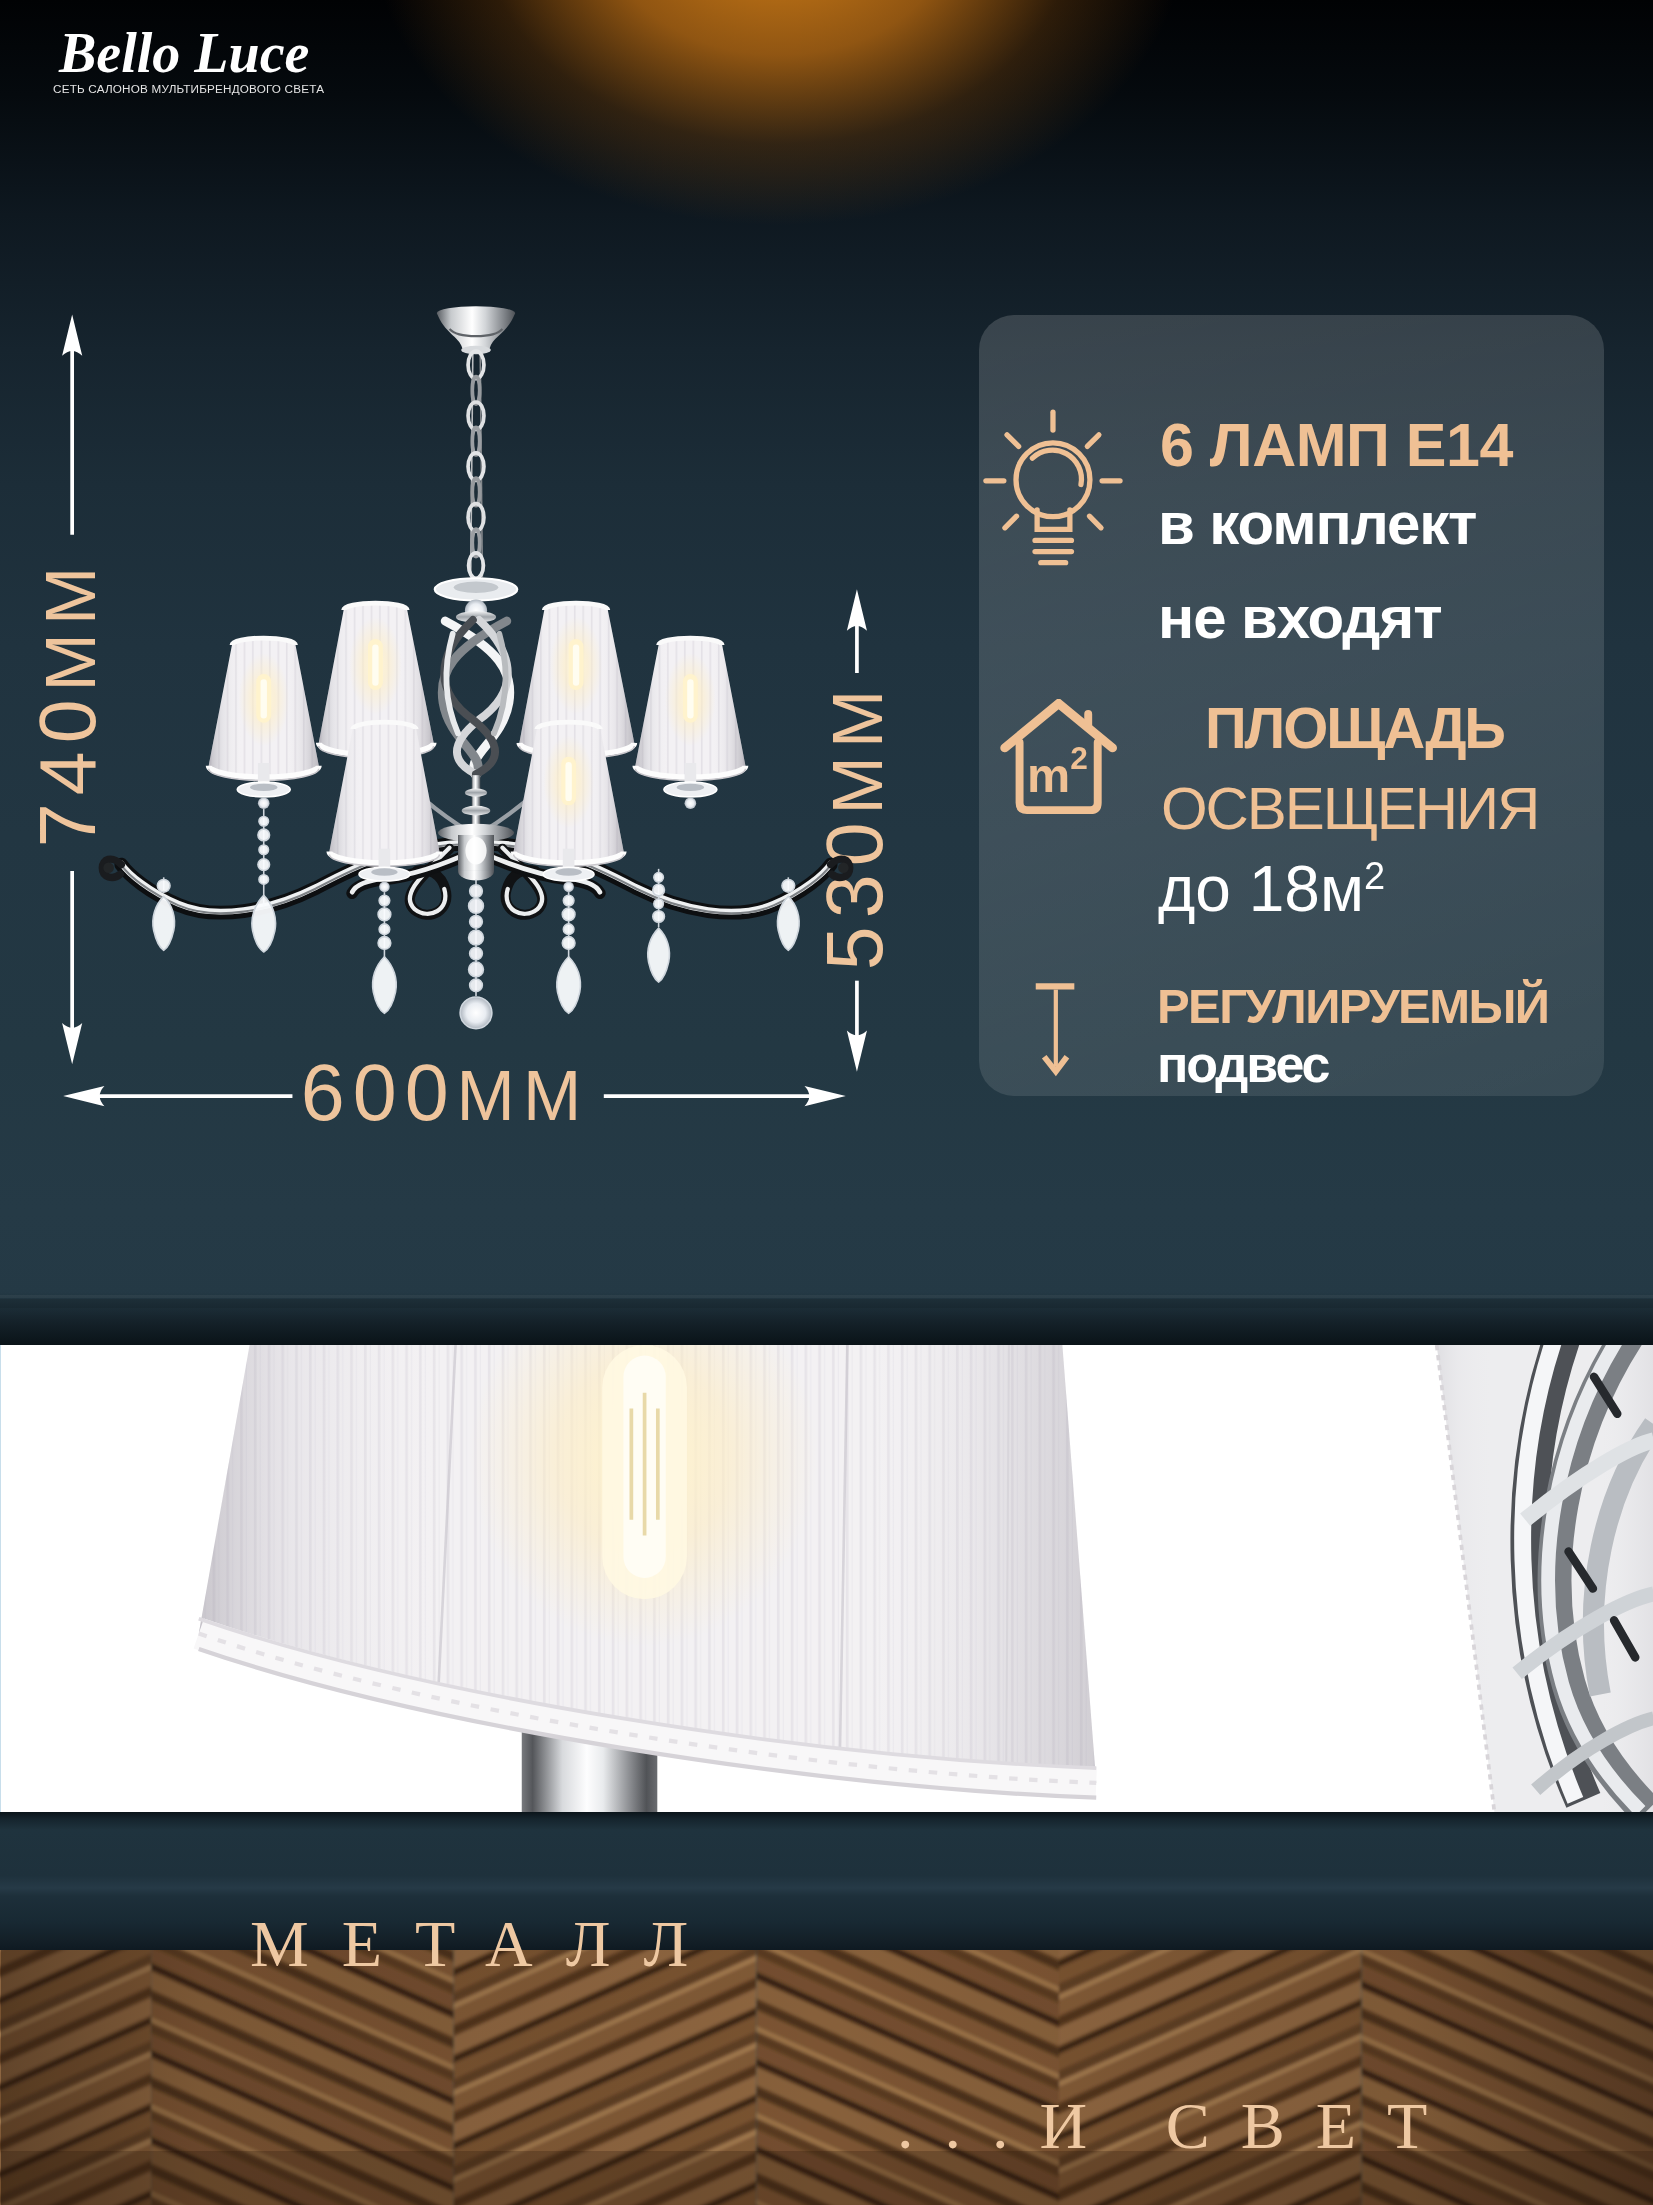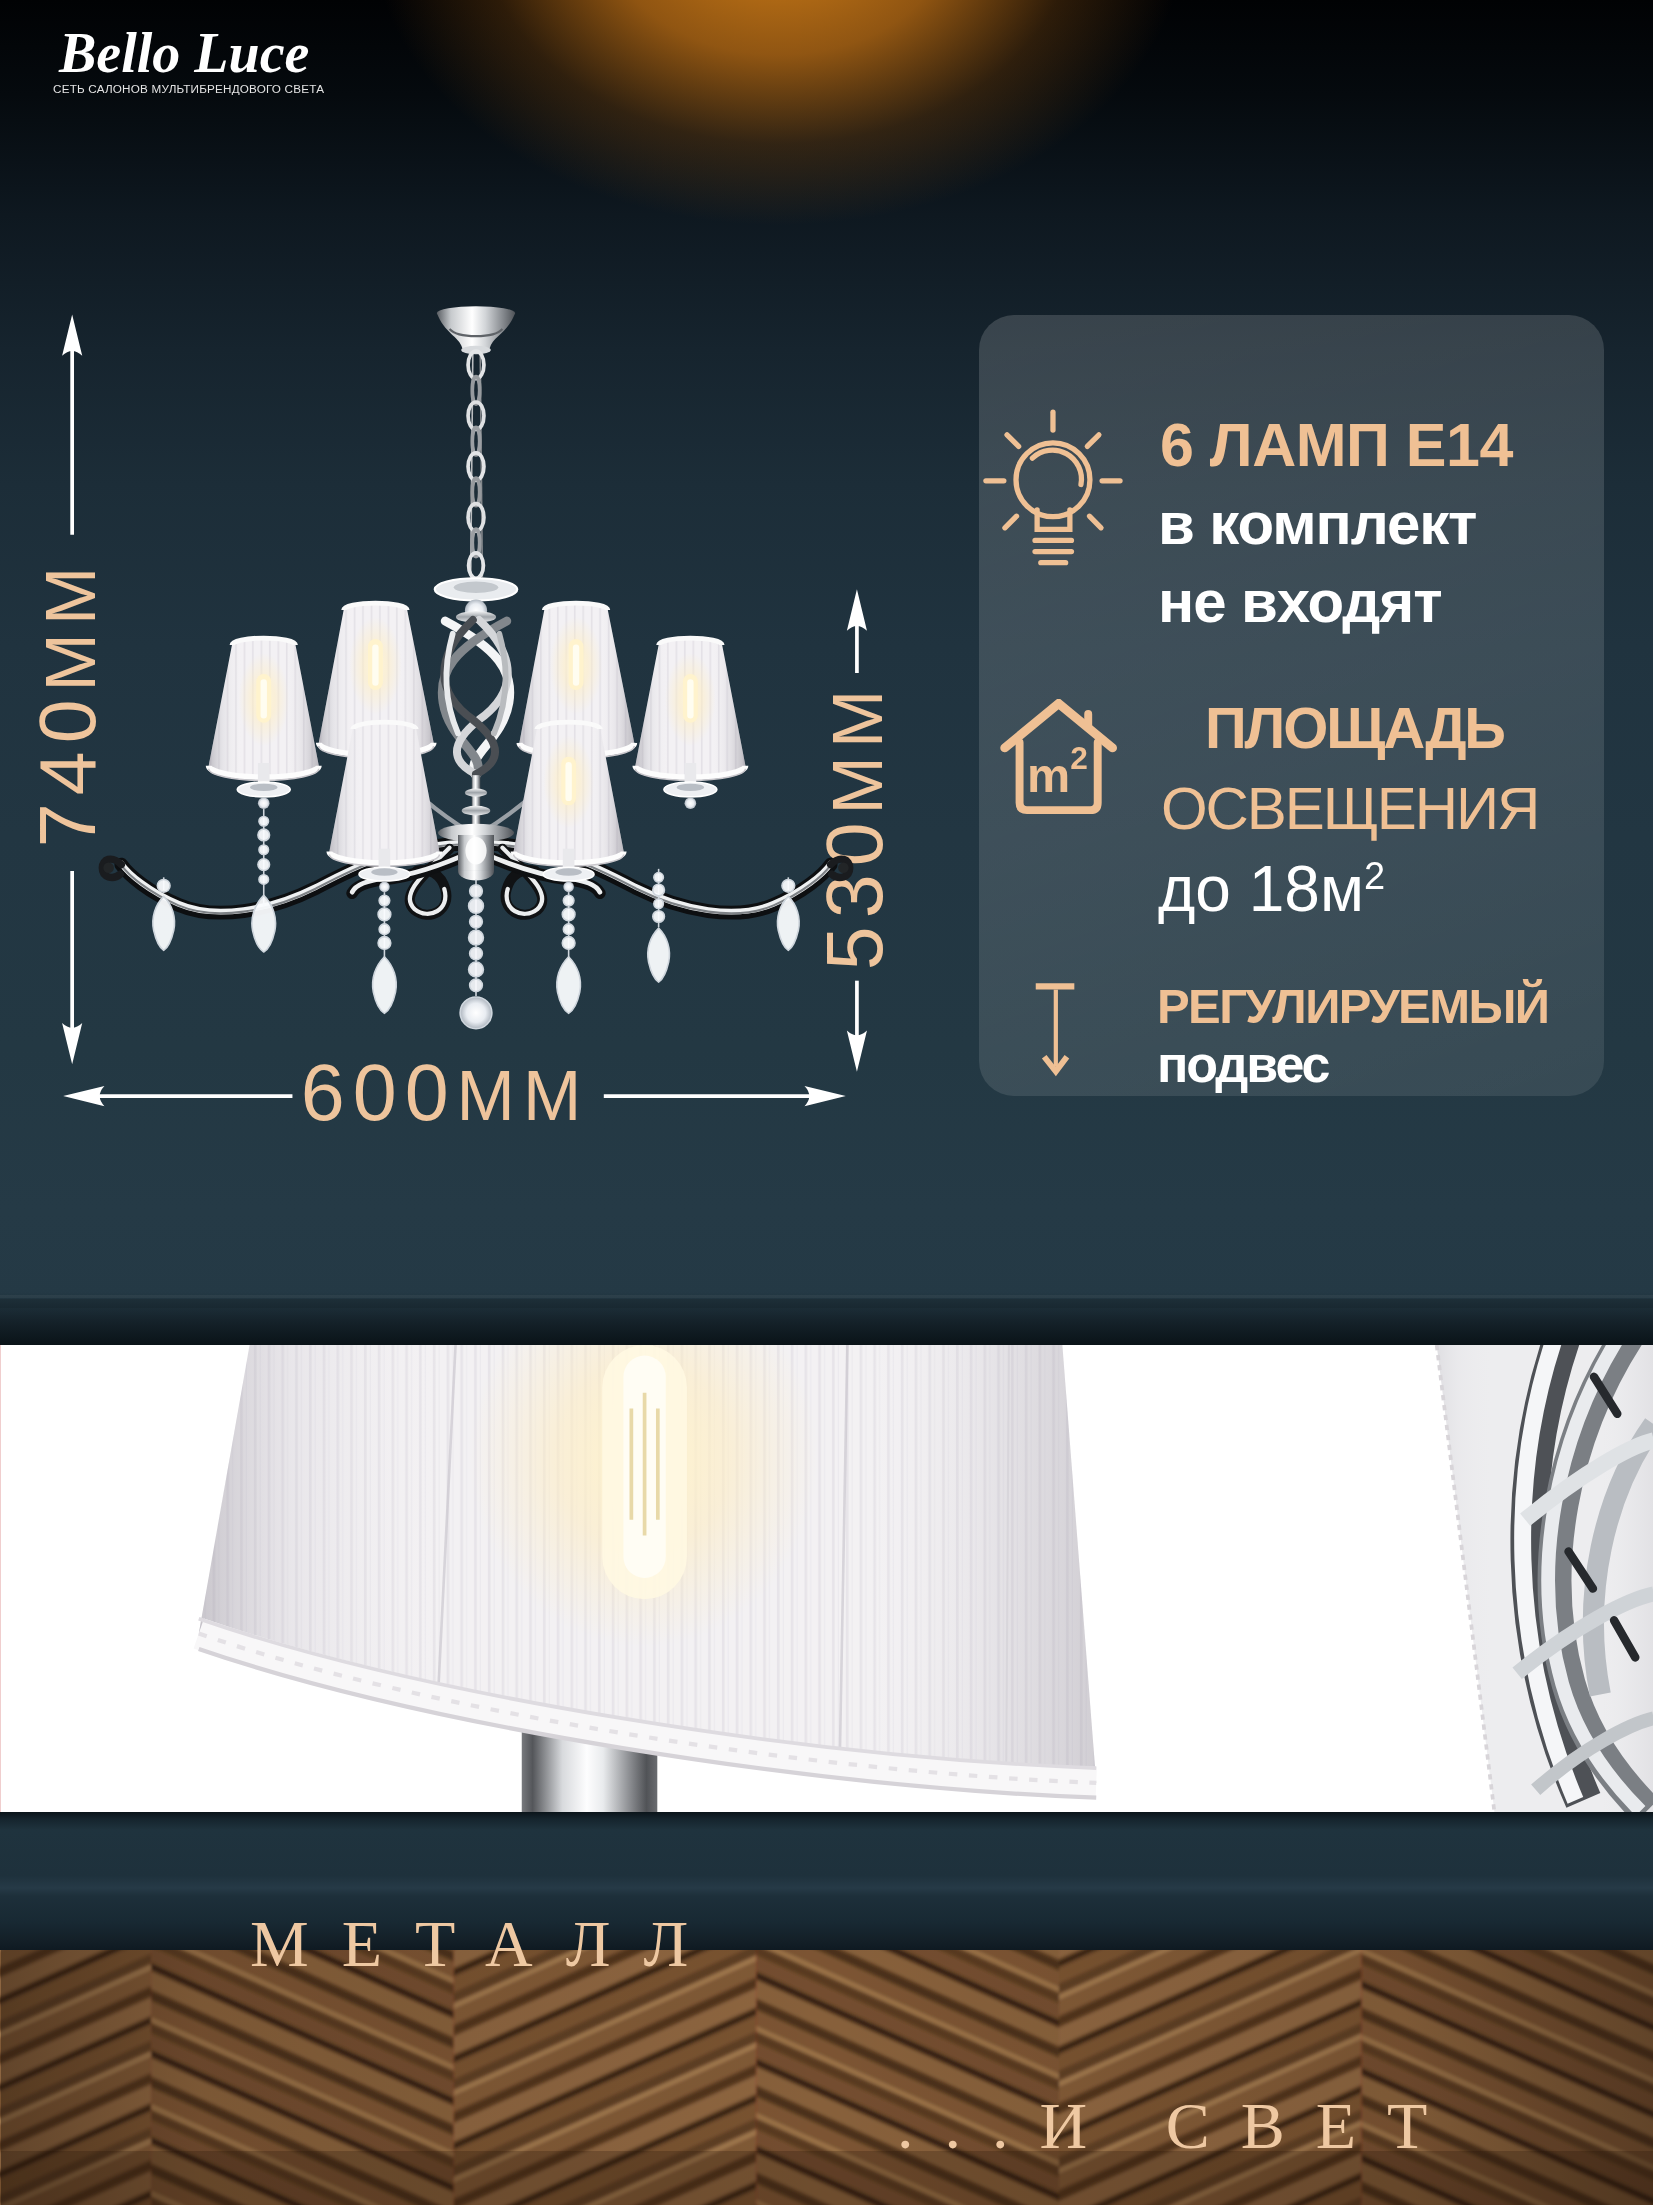--- a/index.html
+++ b/index.html
@@ -1,17 +1,17 @@
 <!DOCTYPE html>
 <html style="font-size:8.5px"><head>
 <meta charset="utf-8">
 <style>
   html,body{margin:0;padding:0;background:#0b141a;}
   #page{position:relative;width:1654px;height:2205px;overflow:hidden;
-        font-family:"Liberation Sans",sans-serif;background:#b91c1c;}
+        font-family:"Liberation Sans",sans-serif;background:#0369a1;}
   .abs{position:absolute;}
 </style>
 </head>
 <body>
 <div id="page">
 
   <div class="abs" id="topbg" style="left:0;top:0;width:1654px;height:1345px;
     background:
       radial-gradient(535px 387px at 779px -69px, rgba(208,126,24,1) 0%, rgba(184,108,21,0.78) 32%, rgba(130,76,17,0.34) 55%, rgba(60,38,12,0) 76%),
       linear-gradient(180deg,#010204 0%,#050a0e 7%,#0e1820 16%,#16242e 26%,#1c2d38 36%,#20333f 48%,#223642 62%,#233843 78%,#253a46 90%,#243945 97%,#223742 100%);">
@@ -77,21 +77,21 @@
       <line x1="242" y1="153" x2="276" y2="153"></line>
       <line x1="80" y1="220" x2="58" y2="242"></line>
       <line x1="218" y1="220" x2="240" y2="242"></line>
     </g>
   </svg>
 
   <div class="abs" style="left:1160px;top:410px;color:#efc094;font-size:61px;font-weight:700;letter-spacing:-0.5px;">6 ЛАМП Е14</div>
 
   <div class="abs" style="left:1158px;top:489px;color:#ffffff;font-size:60px;font-weight:700;letter-spacing:-1.1px;">в комплект</div>
 
-  <div class="abs" style="left:1158px;top:567px;color:#ffffff;font-size:60px;font-weight:700;letter-spacing:-1.1px;">не входят</div>
+  <div class="abs" style="left:1158px;top:583px;color:#ffffff;font-size:60px;font-weight:700;letter-spacing:-1.1px;">не входят</div>
 
   <svg class="abs" style="left:990px;top:699px;" width="132" height="122" viewBox="0 0 250 230">
     <g fill="none" stroke="#efc094" stroke-linecap="round">
       <path d="M28,92 L130,8 L232,92" stroke-width="17"></path>
       <line x1="186" y1="28" x2="186" y2="52" stroke-width="15"></line>
       <path d="M56,82 L56,196 Q56,210 70,210 L190,210 Q204,210 204,196 L204,82" stroke-width="15"></path>
     </g>
     <text x="70" y="175" fill="#efc094" font-family="Liberation Sans,sans-serif" font-weight="700" font-size="92px">m</text>
     <text x="152" y="132" fill="#efc094" font-family="Liberation Sans,sans-serif" font-weight="700" font-size="60px">2</text>
   </svg>

